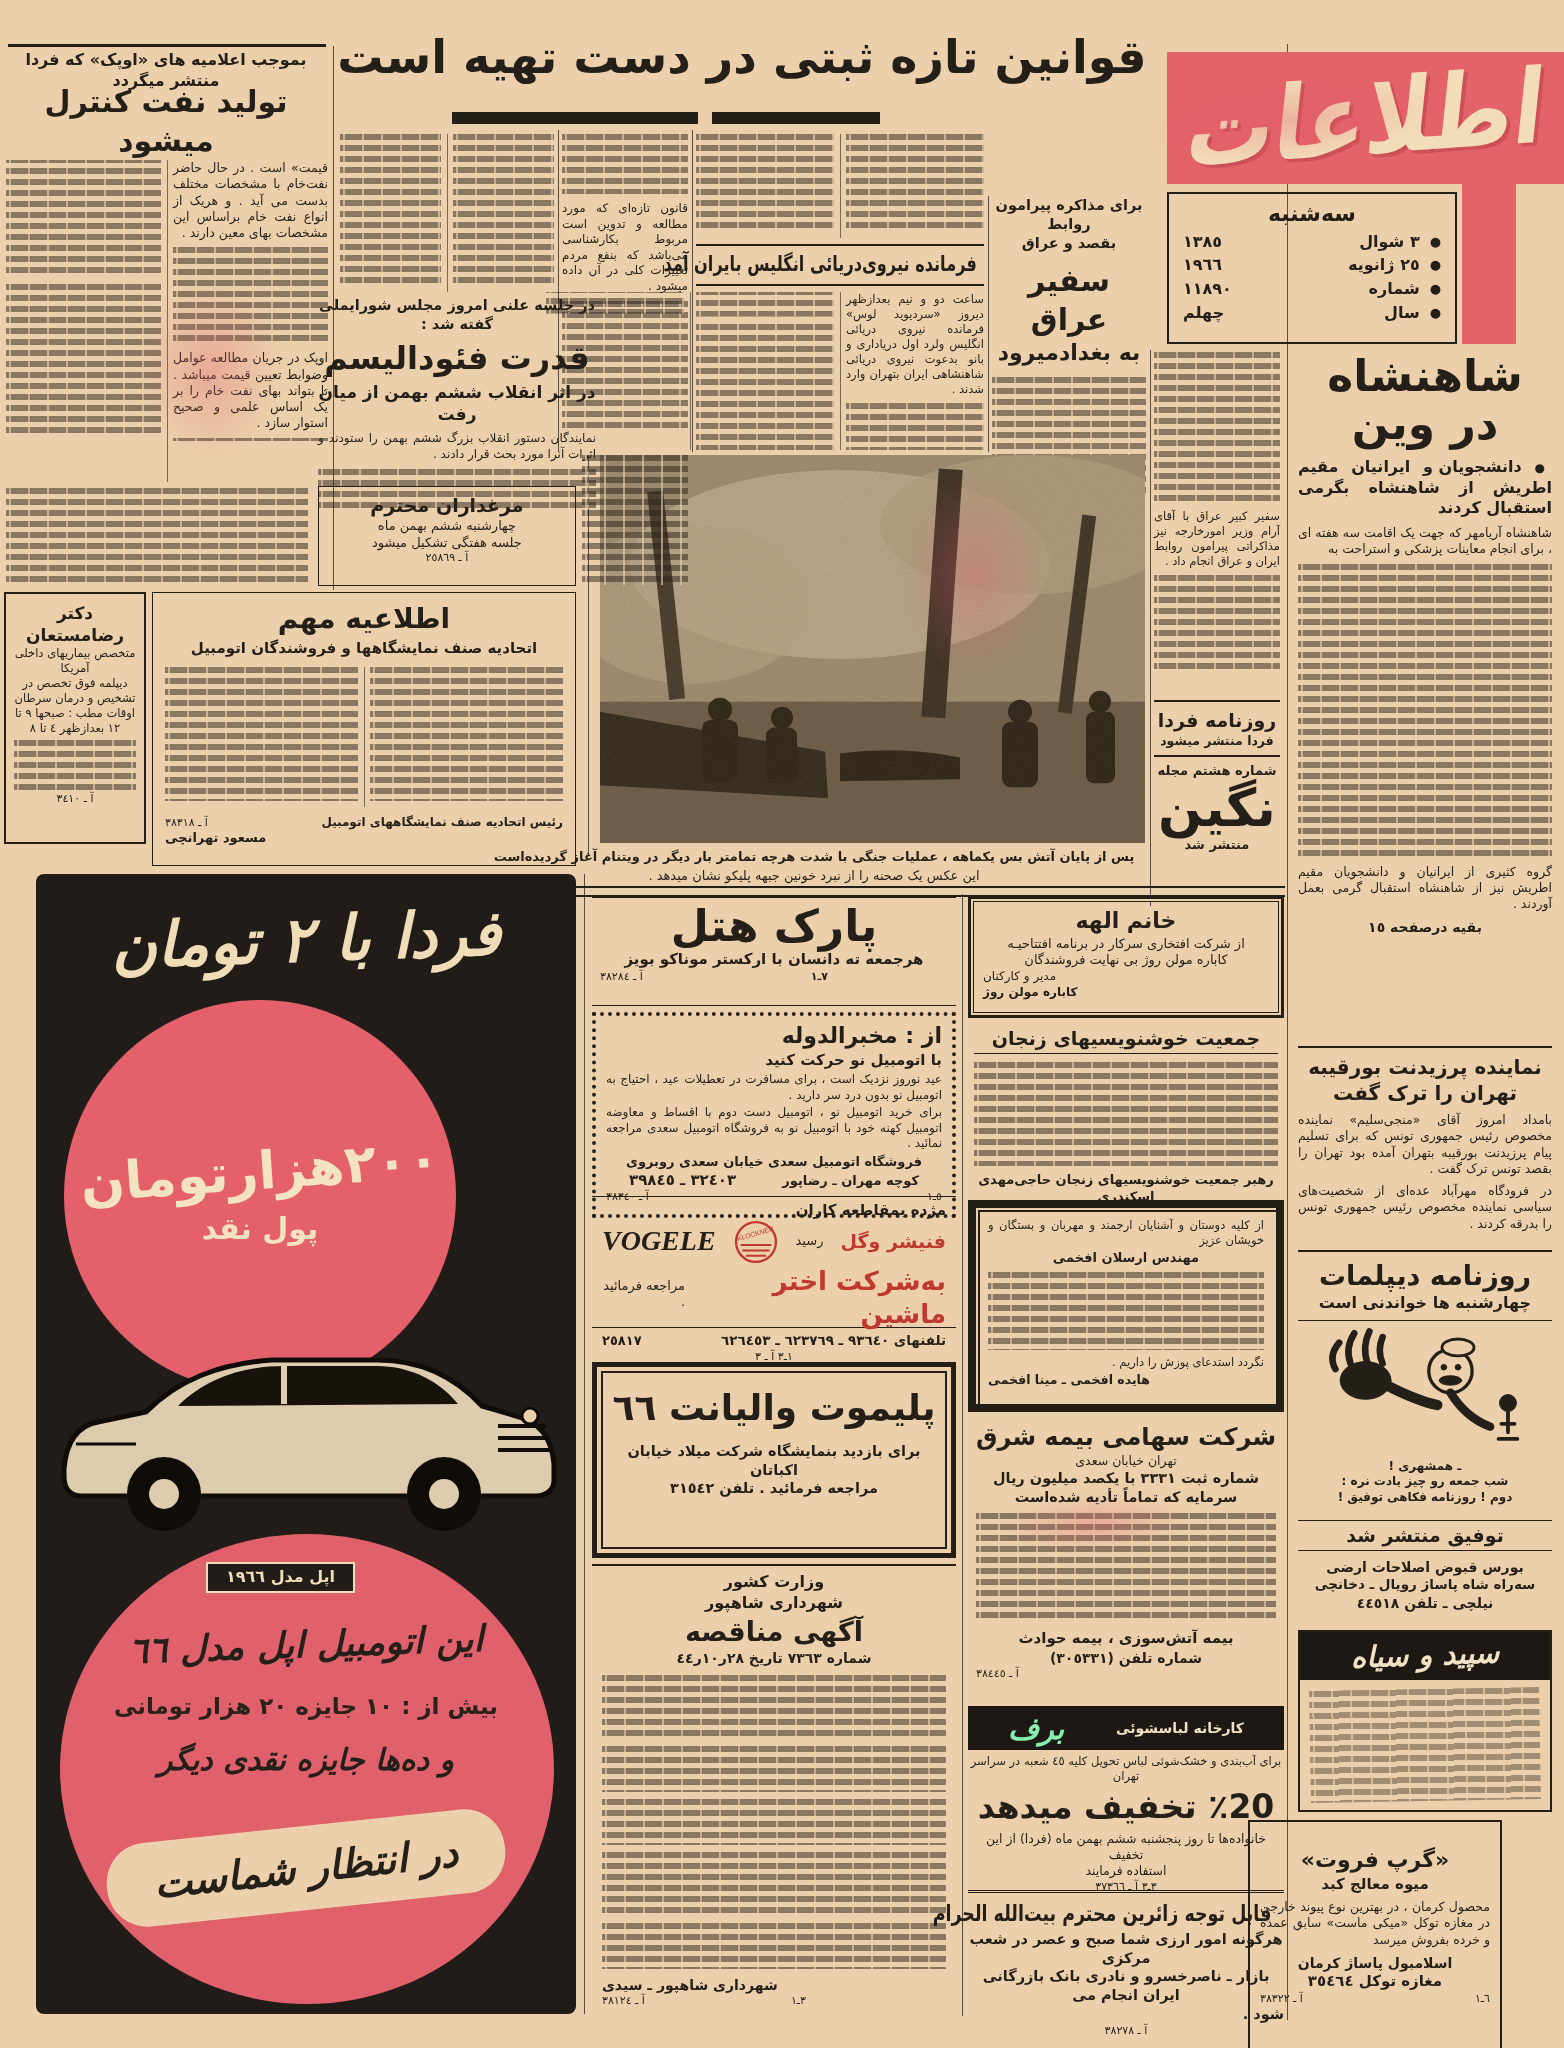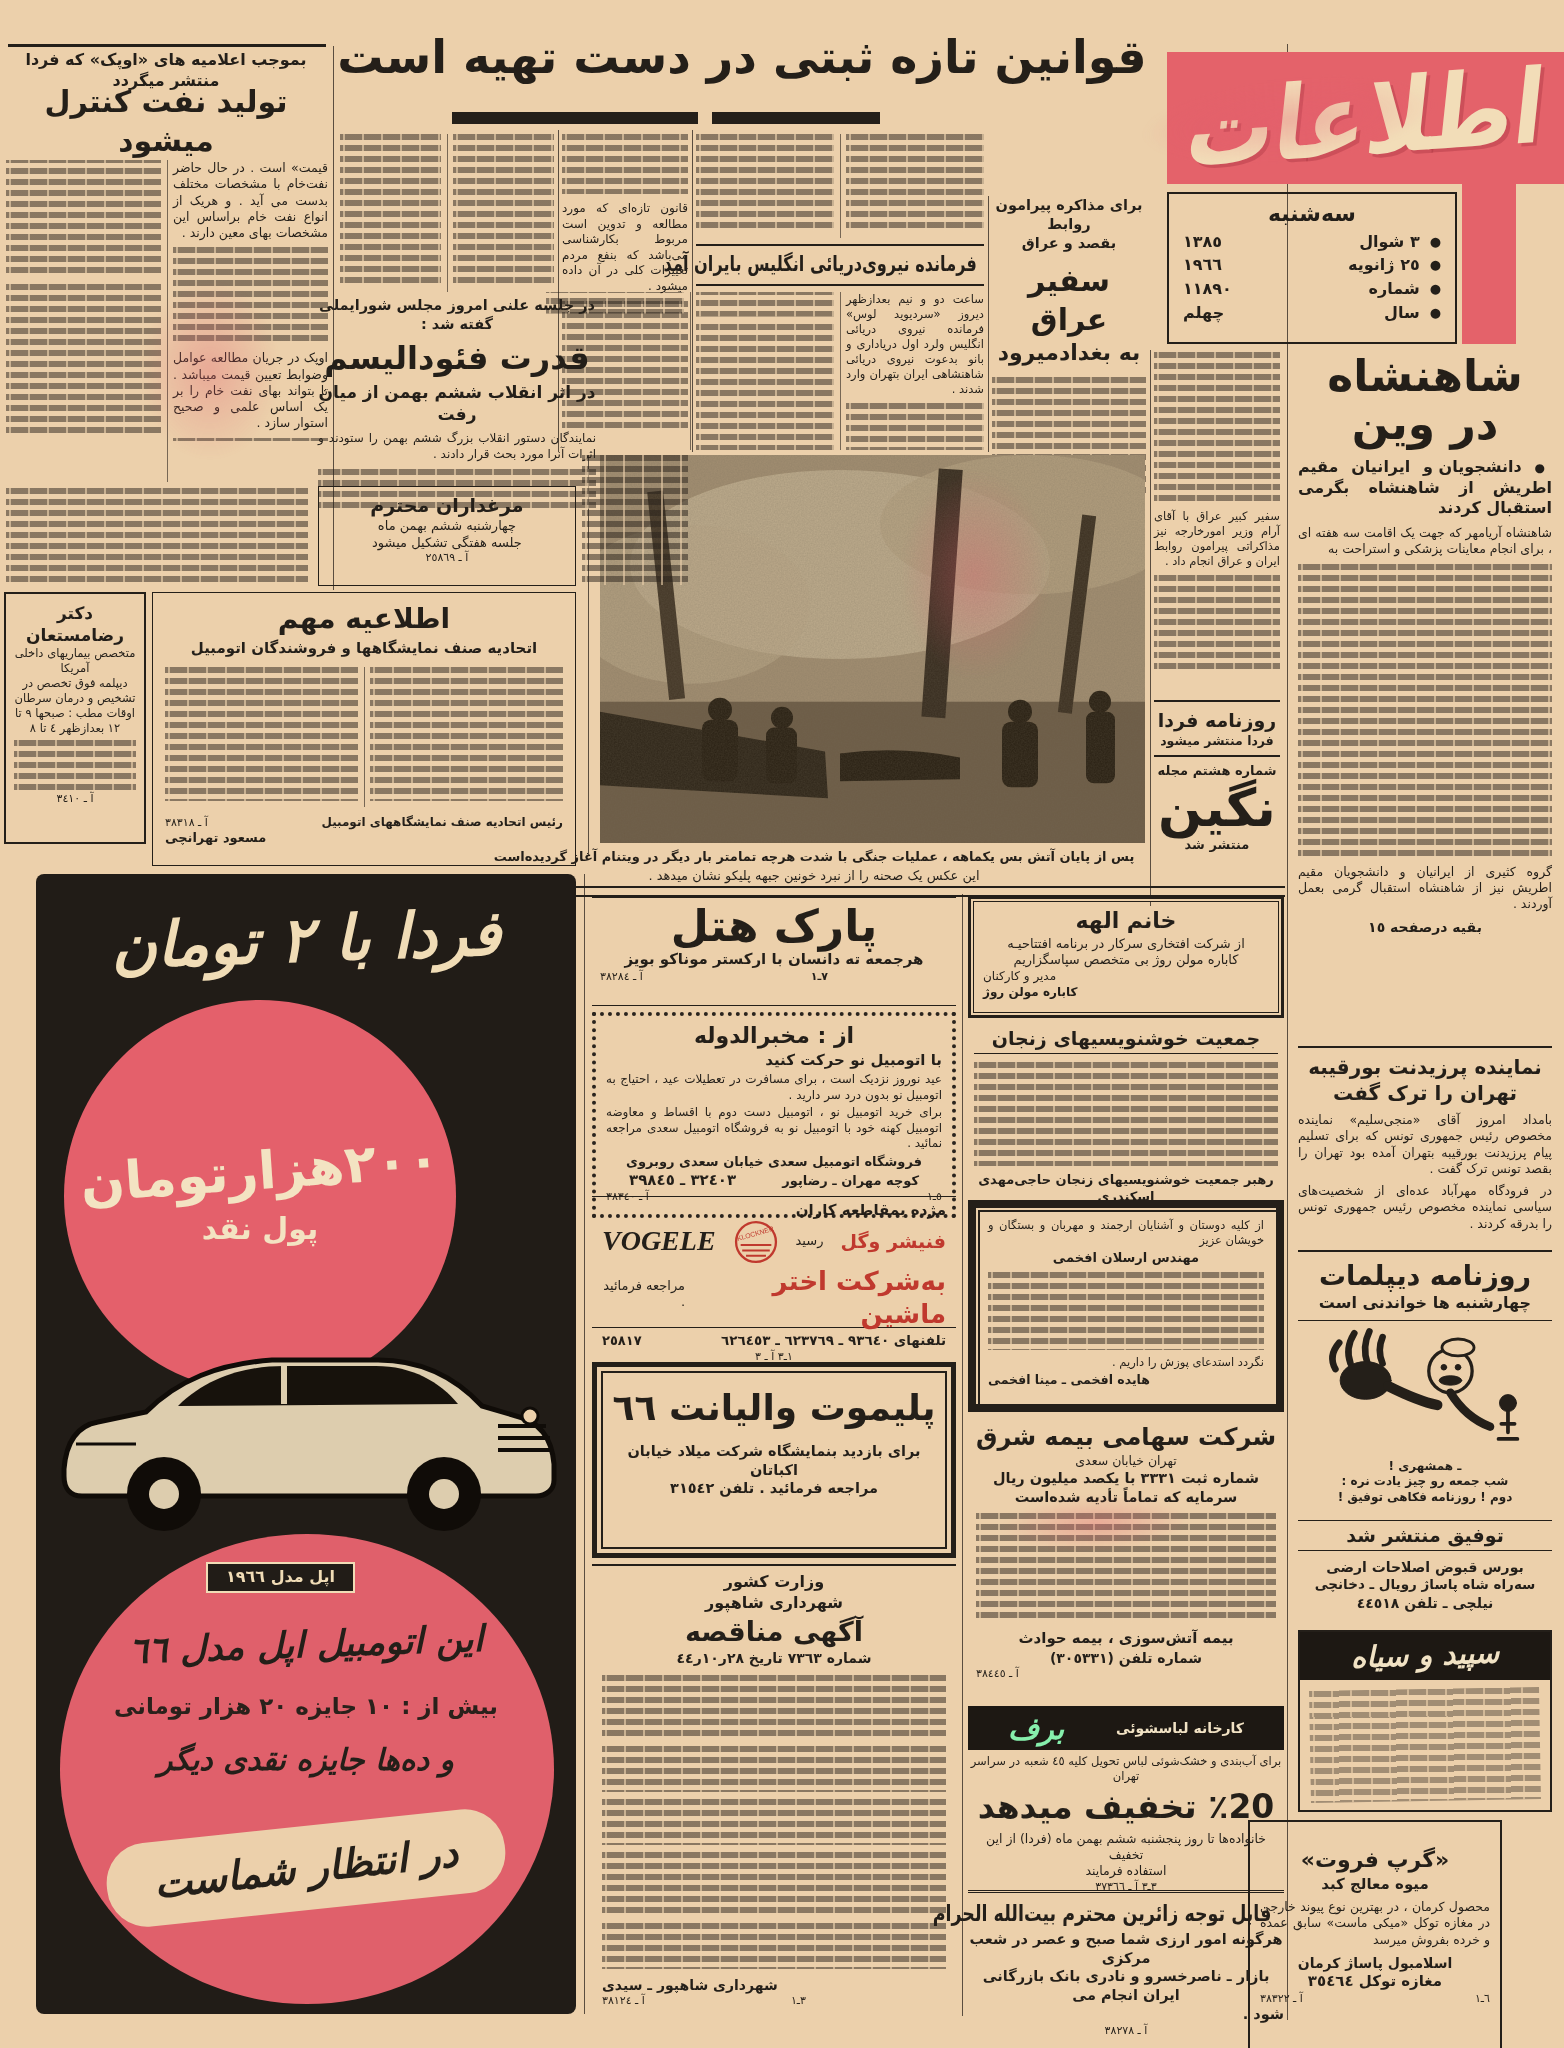--- a/index.html
+++ b/index.html
@@ -322,21 +322,21 @@
   <div class="s" style="left:592px;top:896px;width:364px;height:110px;border-top:2px solid #241f19;border-bottom:1px solid #241f19;padding:4px 8px">
     <div class="c b" style="font-size:44px;line-height:1.1">پارک هتل</div>
     <div class="c b" style="font-size:15px">هرجمعه ته دانسان با ارکستر موناکو بویز</div>
     <div style="display:flex;justify-content:space-between" class="foot">
       <span class="b" style="margin-inline-start:120px">٧ـ١</span>
       <span>آ ـ ٣٨٢٨٤</span>
     </div>
   </div>
 
   <div class="s" style="left:592px;top:1012px;width:364px;height:206px;border:4px dotted #2a241e;padding:6px 10px;font-size:12px">
-    <div style="display:flex;justify-content:center;gap:10px;align-items:baseline">
+    <div style="display:flex;gap:10px;align-items:baseline">
       <span class="b" style="font-size:22px">از : مخبرالدوله</span>
     </div>
     <div class="b" style="font-size:15px">با اتومبیل نو حرکت کنید</div>
     <p class="j" style="margin:2px 0">عید نوروز نزدیک است ، برای مسافرت در تعطیلات عید ، احتیاج به اتومبیل نو بدون درد سر دارید .</p>
     <p class="j" style="margin:0 0 2px">برای خرید اتومبیل نو ، اتومبیل دست دوم با اقساط و معاوضه اتومبیل کهنه خود با اتومبیل نو به فروشگاه اتومبیل سعدی مراجعه نمائید .</p>
     <div class="c b" style="font-size:13px">فروشگاه اتومبیل سعدی خیابان سعدی روبروی</div>
     <div style="display:flex;justify-content:space-around;align-items:baseline">
       <span class="b" style="font-size:13px">کوچه مهران ـ رضاپور</span>
       <span class="b" style="font-size:15px">٣٢٤٠٣ ـ ٣٩٨٤٥</span>
     </div>
@@ -389,21 +389,21 @@
     <div class="b" style="font-size:14px;text-align:left;margin-top:4px">شهرداری شاهپور ـ سیدی</div>
     <div style="display:flex;justify-content:space-between" class="foot">
       <span style="margin-inline-start:140px">٣ـ١</span>
       <span>آ ـ ٣٨١٢٤</span>
     </div>
   </div>
 
   <div class="s" style="left:968px;top:896px;width:316px;height:122px;border:3px solid #241f19;box-shadow:inset 0 0 0 2px #ecd0ab, inset 0 0 0 3px #241f19;padding:8px 12px 4px">
     <div class="c b" style="font-size:22px">خانم الهه</div>
     <div class="c" style="font-size:13px">از شرکت افتخاری سرکار در برنامه افتتاحیـه</div>
-    <div class="c" style="font-size:13px">کاباره مولن روژ بی متخصص سپاسگزاریم</div>
+    <div class="c" style="font-size:13px">کاباره مولن روژ بی نهایت فروشندگان</div>
     <div style="text-align:left;font-size:12px">
       <span>مدیر و کارکنان</span><br>
       <span class="b">کاباره مولن روژ</span>
     </div>
   </div>
 
   <div class="s" style="left:968px;top:1024px;width:316px;height:170px;padding:2px 6px">
     <div class="c b" style="font-size:19px;border-bottom:1px solid #241f19;padding-bottom:2px">جمعیت خوشنویسیهای زنجان</div>
     <div class="g" style="height:104px;margin:8px 0 6px"></div>
     <div class="c b" style="font-size:13px">رهبر جمعیت خوشنویسیهای زنجان حاجی‌مهدی اسکندری</div>

